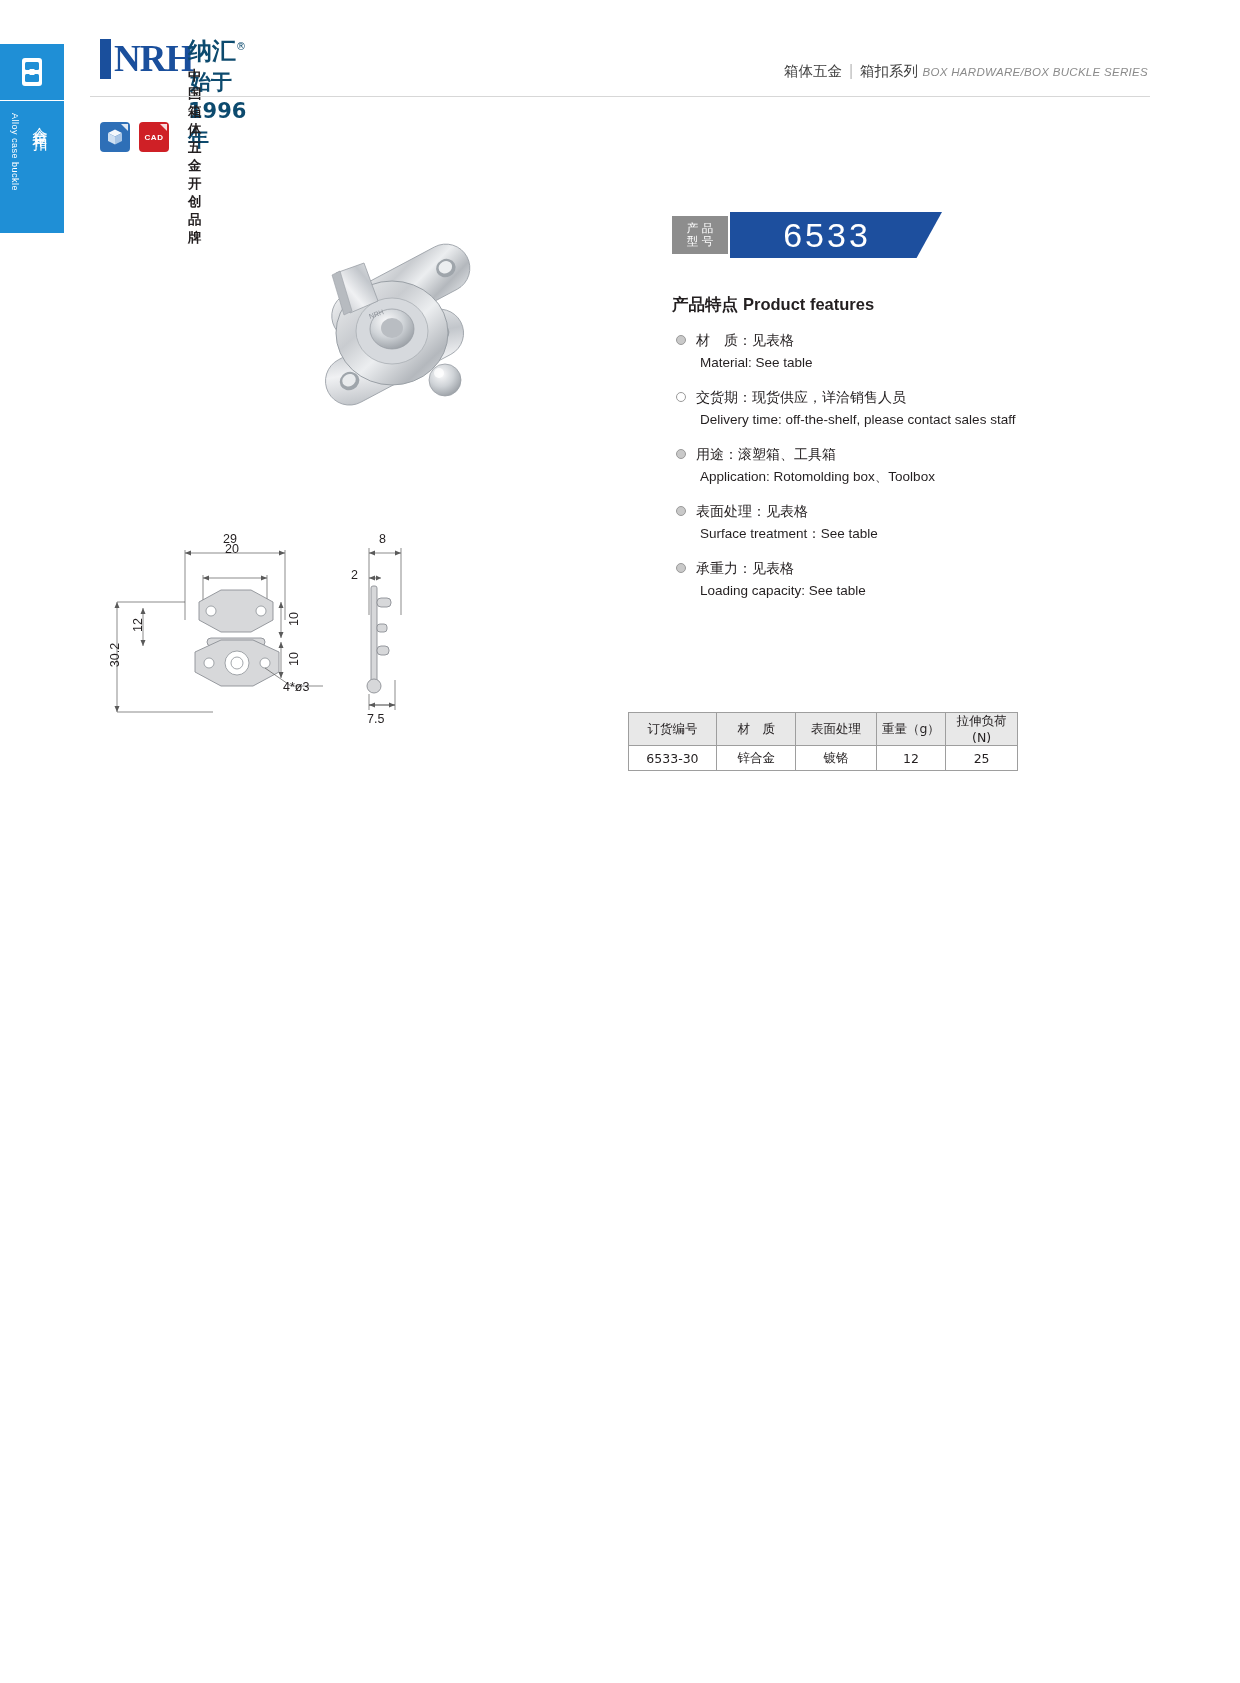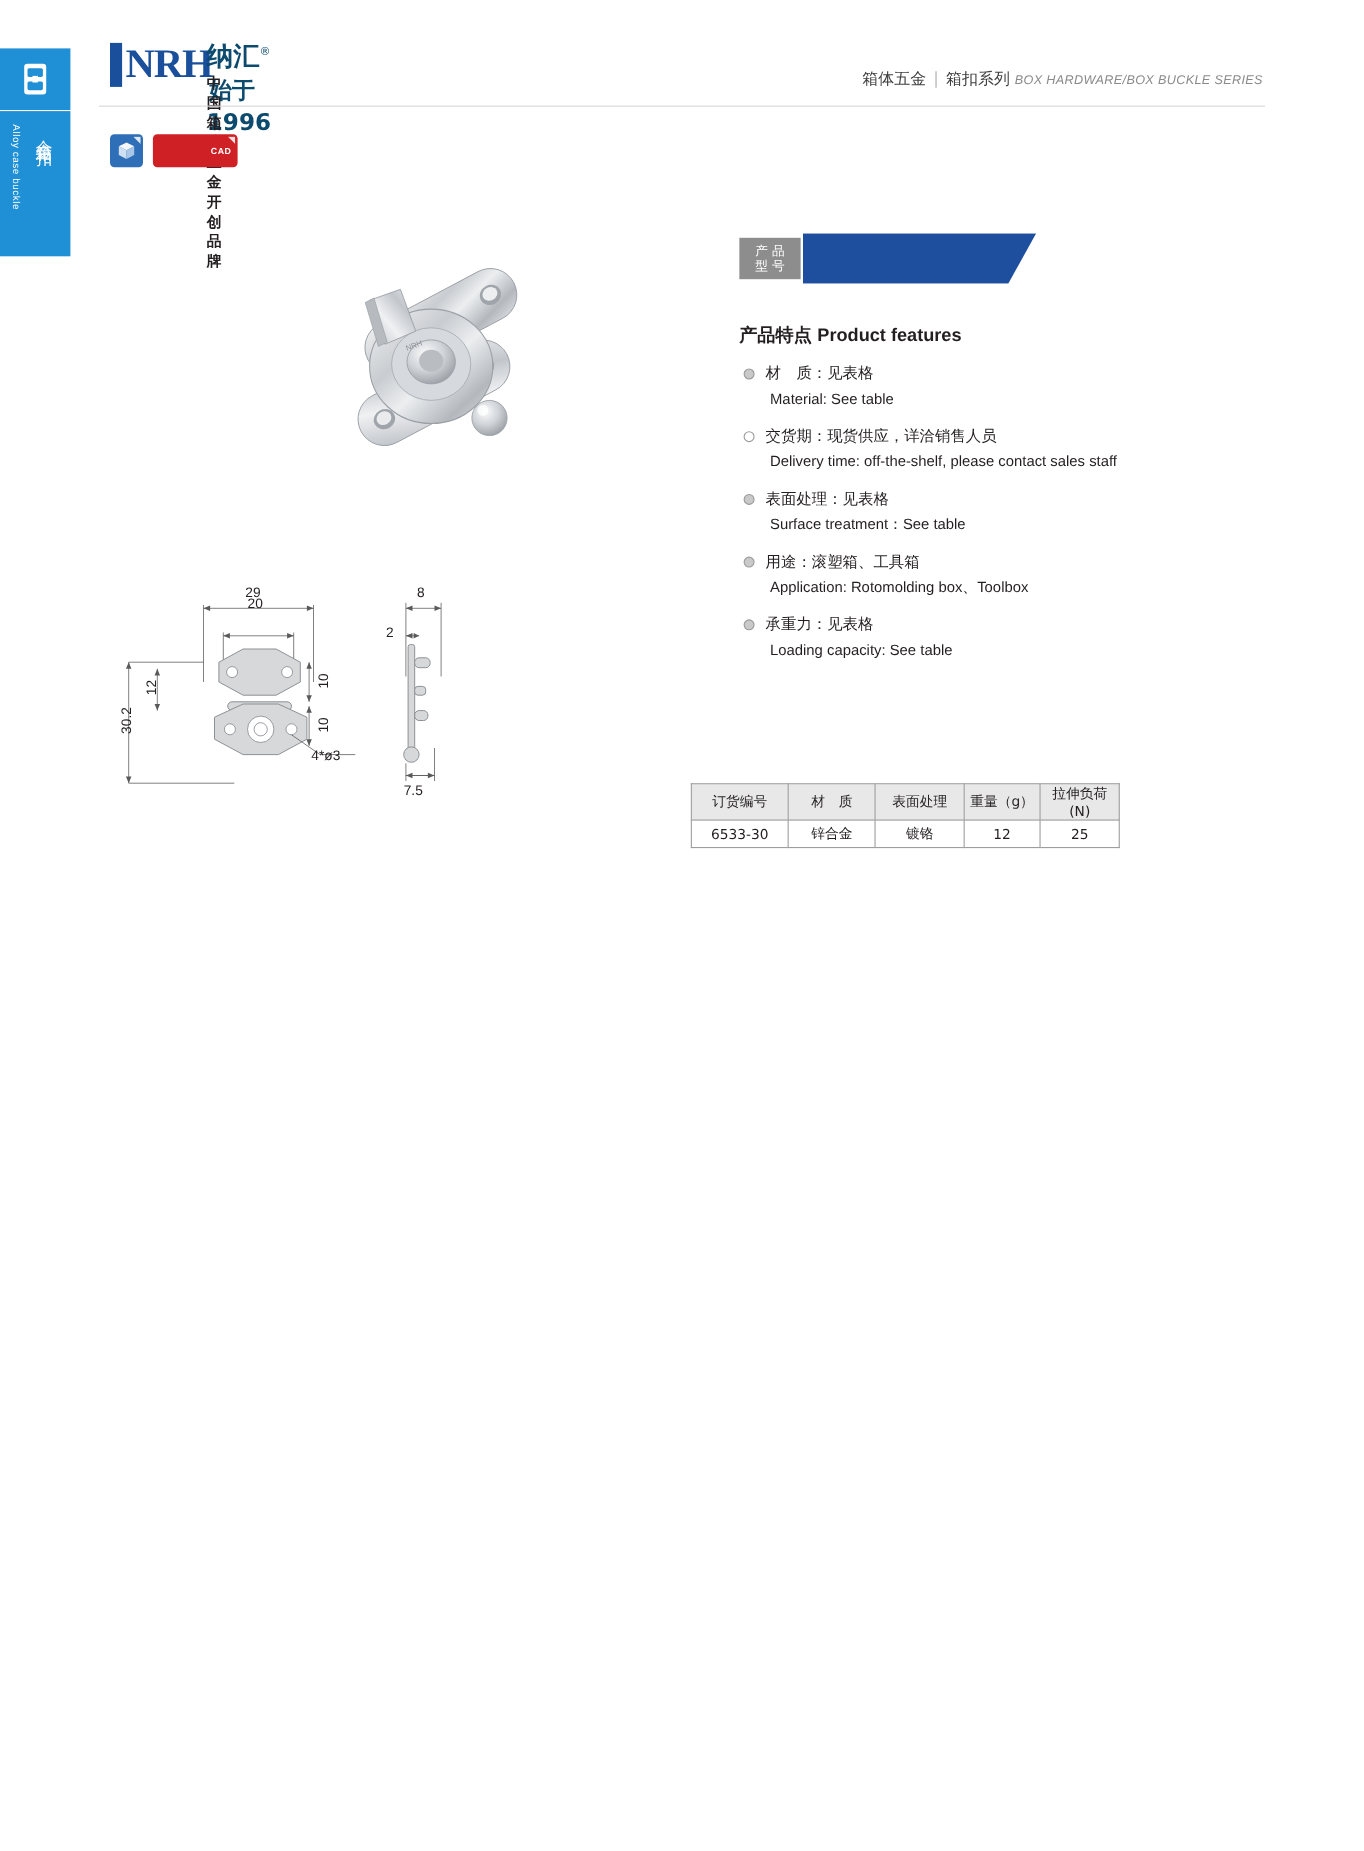--- a/index.html
+++ b/index.html
@@ -75,21 +75,21 @@
   #header-right .en{
     font-size:11.5px;color:#8a8a8a;font-style:italic;letter-spacing:0.3px;
   }
   
   #chips{position:absolute;left:100px;top:122px;display:flex;gap:9px;}
   .chip{
     width:30px;height:30px;border-radius:4px;display:flex;align-items:center;justify-content:center;
     position:relative;
   }
   .chip.blue{background:#2e6fb7;}
-  .chip.red{background:#cf2026;padding-left:47px;}
+  .chip.red{background:#cf2026;}
   .chip .cad-txt{
     color:#fff;font-size:8px;font-weight:bold;letter-spacing:0.5px;
     font-family:"Liberation Sans", sans-serif;
   }
   .chip .corner{
     position:absolute;right:2px;top:2px;width:7px;height:7px;background:#fff;opacity:.85;
     clip-path:polygon(100% 0,100% 100%,0 0);
   }
   
   #photo{
@@ -360,46 +360,47 @@
 </div>
 
 <div id="right">
 
   <div id="model-row">
     <div id="model-tag">
       <span>产 品</span><br>
       <span>型 号</span>
     </div>
     <div id="model-banner"></div>
+    <div id="model-number">6533</div>
   </div>
 
 
   <div id="features-title">
     <span>产品特点</span><span class="en">Product features</span>
   </div>
 
   <div class="feat">
     <span class="bullet"></span>
     <span class="cn">材　质：见表格</span>
     <span class="en">Material: See table</span>
   </div>
   <div class="feat">
     <span class="bullet hollow"></span>
     <span class="cn">交货期：现货供应，详洽销售人员</span>
     <span class="en">Delivery time: off-the-shelf, please contact sales staff</span>
   </div>
   <div class="feat">
     <span class="bullet"></span>
+    <span class="cn">用途：滚塑箱、工具箱</span>
+    <span class="en">Application: Rotomolding box、Toolbox</span>
+  </div>
+  <div class="feat">
+    <span class="bullet"></span>
     <span class="cn">表面处理：见表格</span>
     <span class="en">Surface treatment：See table</span>
-  </div>
-  <div class="feat">
-    <span class="bullet"></span>
-    <span class="cn">用途：滚塑箱、工具箱</span>
-    <span class="en">Application: Rotomolding box、Toolbox</span>
   </div>
   <div class="feat">
     <span class="bullet"></span>
     <span class="cn">承重力：见表格</span>
     <span class="en">Loading capacity: See table</span>
   </div>
 </div>
 
 <table id="spec-table">
   <thead>

